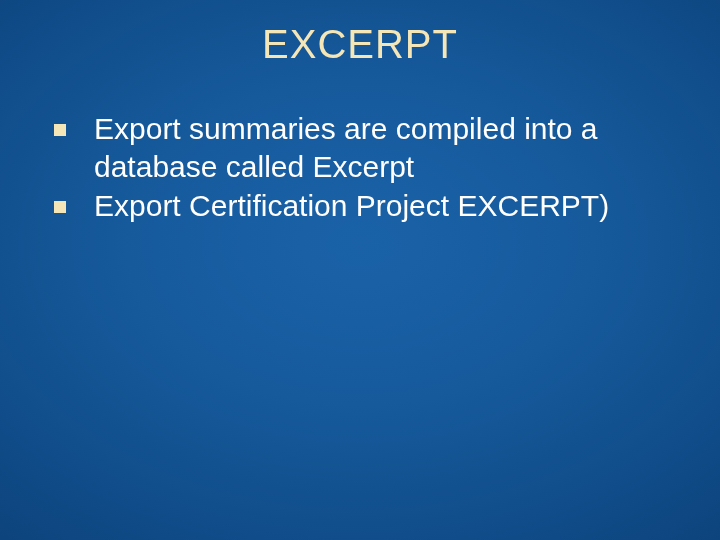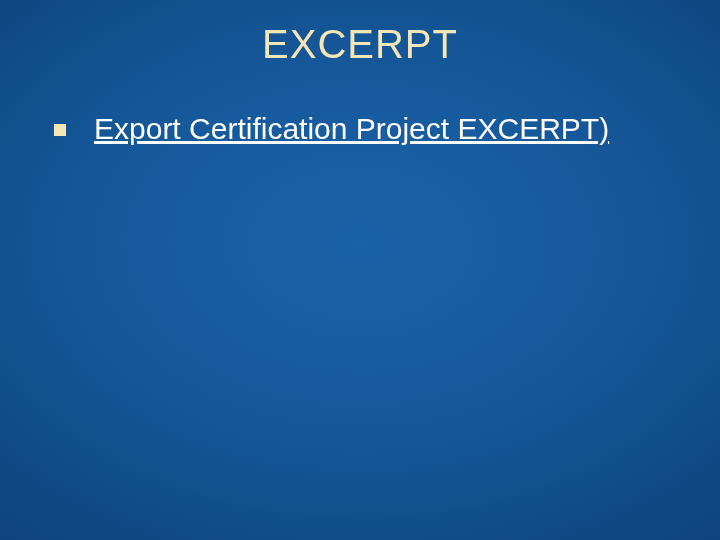--- a/index.html
+++ b/index.html
@@ -53,31 +53,34 @@
     flex: 0 0 12px;
     margin-top: 14px;
     margin-right: 28px;
   }
   .text {
     font-size: 30px;
     line-height: 1.25;
     color: #ffffff;
   }
   .link {
-    text-decoration: underline;
     color: #ffffff;
   }
 </style>
 </head>
 <body>
 
 <div class="slide">
   <div class="title">EXCERPT</div>
   <div class="body">
 
+    <div class="item">
+      <div class="bullet"></div>
+      <div class="text">Export summaries are compiled into a database called Excerpt</div>
+    </div>
 
 
     <div class="item">
       <div class="bullet"></div>
       <div class="text">
         <span class="link">Export Certification Project EXCERPT)</span>
       </div>
     </div>
 
   </div>

